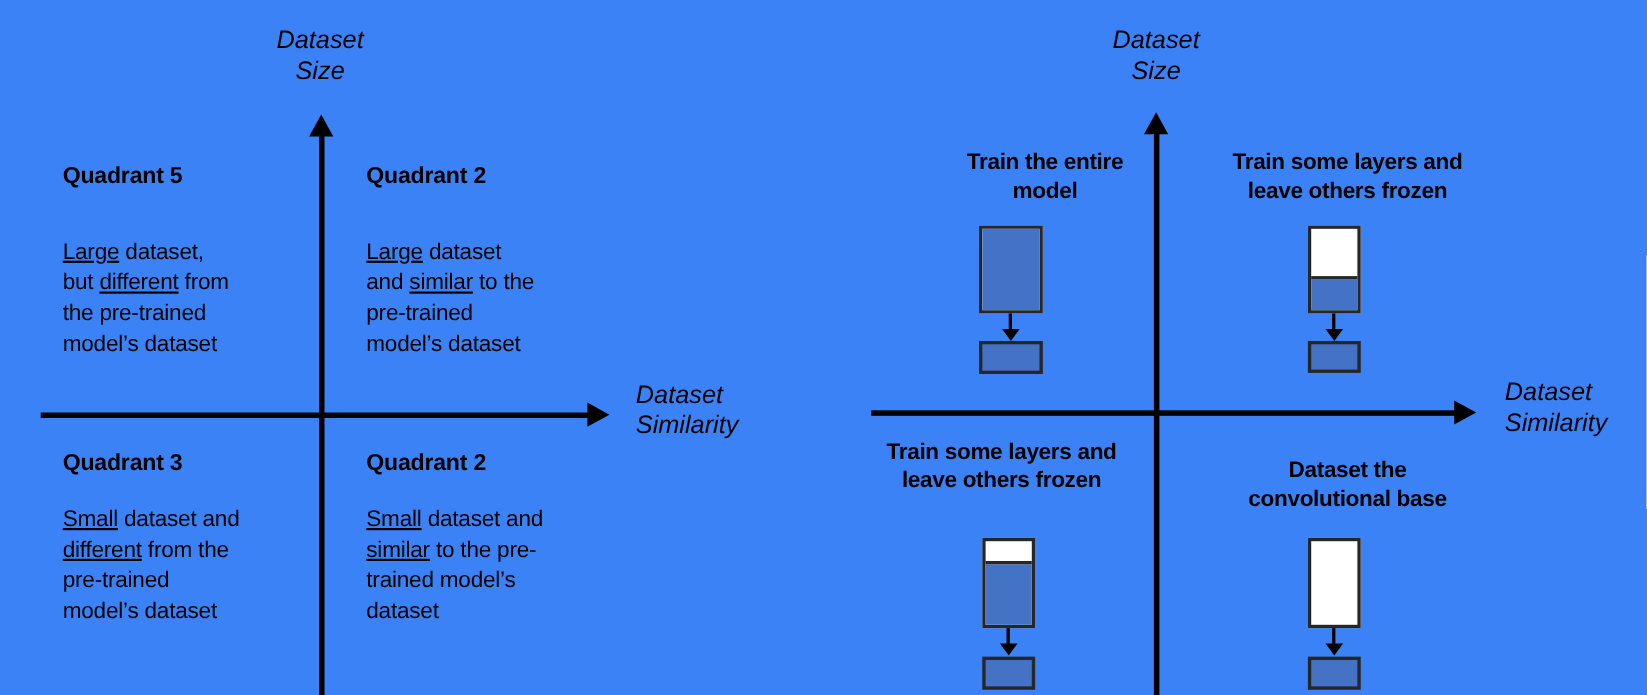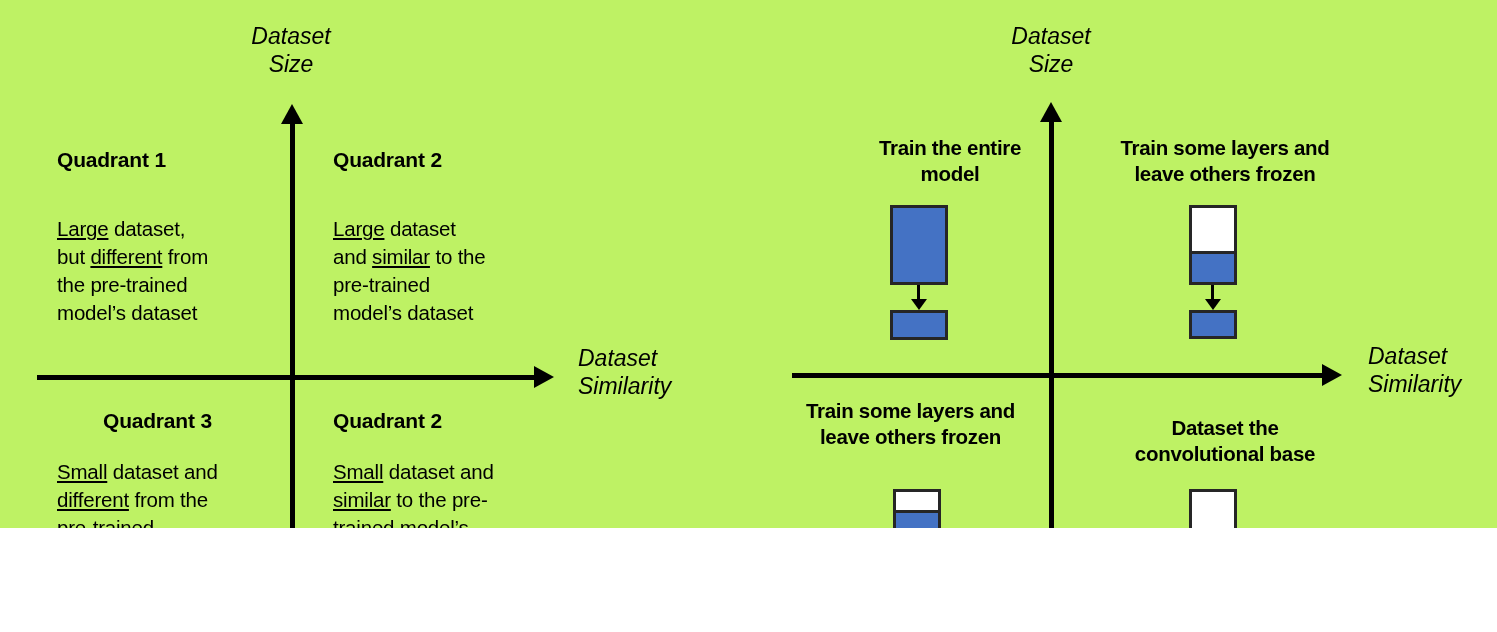--- a/index.html
+++ b/index.html
@@ -7,22 +7,22 @@
     padding: 0;
     background: #ffffff;
   }
   body {
     font-family: "Liberation Sans", sans-serif;
     color: #000000;
   }
   #canvas {
     position: relative;
     width: 1497px;
-    height: 528px;
-    background: #bef264;
+    height: 632px;
+    background: #3b82f6;
     overflow: hidden;
   }
 
   
   .axis-line {
     position: absolute;
     background: #000000;
   }
   .axis-h { height: 5px; }
   .axis-v { width: 5px; }
@@ -131,27 +131,27 @@
 
     <div class="axis-line axis-v" style="left:290px; top:120px; height:512px;"></div>
     <div class="arrow-up" style="left:281px; top:104px;"></div>
 
     <div class="axis-line axis-h" style="left:37px; top:375px; width:502px;"></div>
     <div class="arrow-right" style="left:534px; top:366px;"></div>
 
     <div class="axis-caption" style="left:578px; top:344px; width:150px;">Dataset
 Similarity</div>
 
-    <div class="quad-title" style="left:57px; top:148px;">Quadrant 1</div>
+    <div class="quad-title" style="left:57px; top:148px;">Quadrant 5</div>
     <div class="quad-body" style="left:57px; top:215px; width:215px;"><u>Large</u> dataset,<br>but <u>different</u> from<br>the pre-trained<br>model’s dataset</div>
 
     <div class="quad-title" style="left:333px; top:148px;">Quadrant 2</div>
     <div class="quad-body" style="left:333px; top:215px; width:220px;"><u>Large</u> dataset<br>and <u>similar</u> to the<br>pre-trained<br>model’s dataset</div>
 
-    <div class="quad-title" style="left:57px; top:409px;margin-left:46px;">Quadrant 3</div>
+    <div class="quad-title" style="left:57px; top:409px;">Quadrant 3</div>
     <div class="quad-body" style="left:57px; top:458px; width:225px;"><u>Small</u> dataset and<br><u>different</u> from the<br>pre-trained<br>model’s dataset</div>
 
     <div class="quad-title" style="left:333px; top:409px;">Quadrant 2</div>
     <div class="quad-body" style="left:333px; top:458px; width:225px;"><u>Small</u> dataset and<br><u>similar</u> to the pre-<br>trained model’s<br>dataset</div>
   </div>
 
   <div>
 
     <div class="axis-caption center" style="left:996px; top:22px; width:110px;">Dataset
 Size</div>

